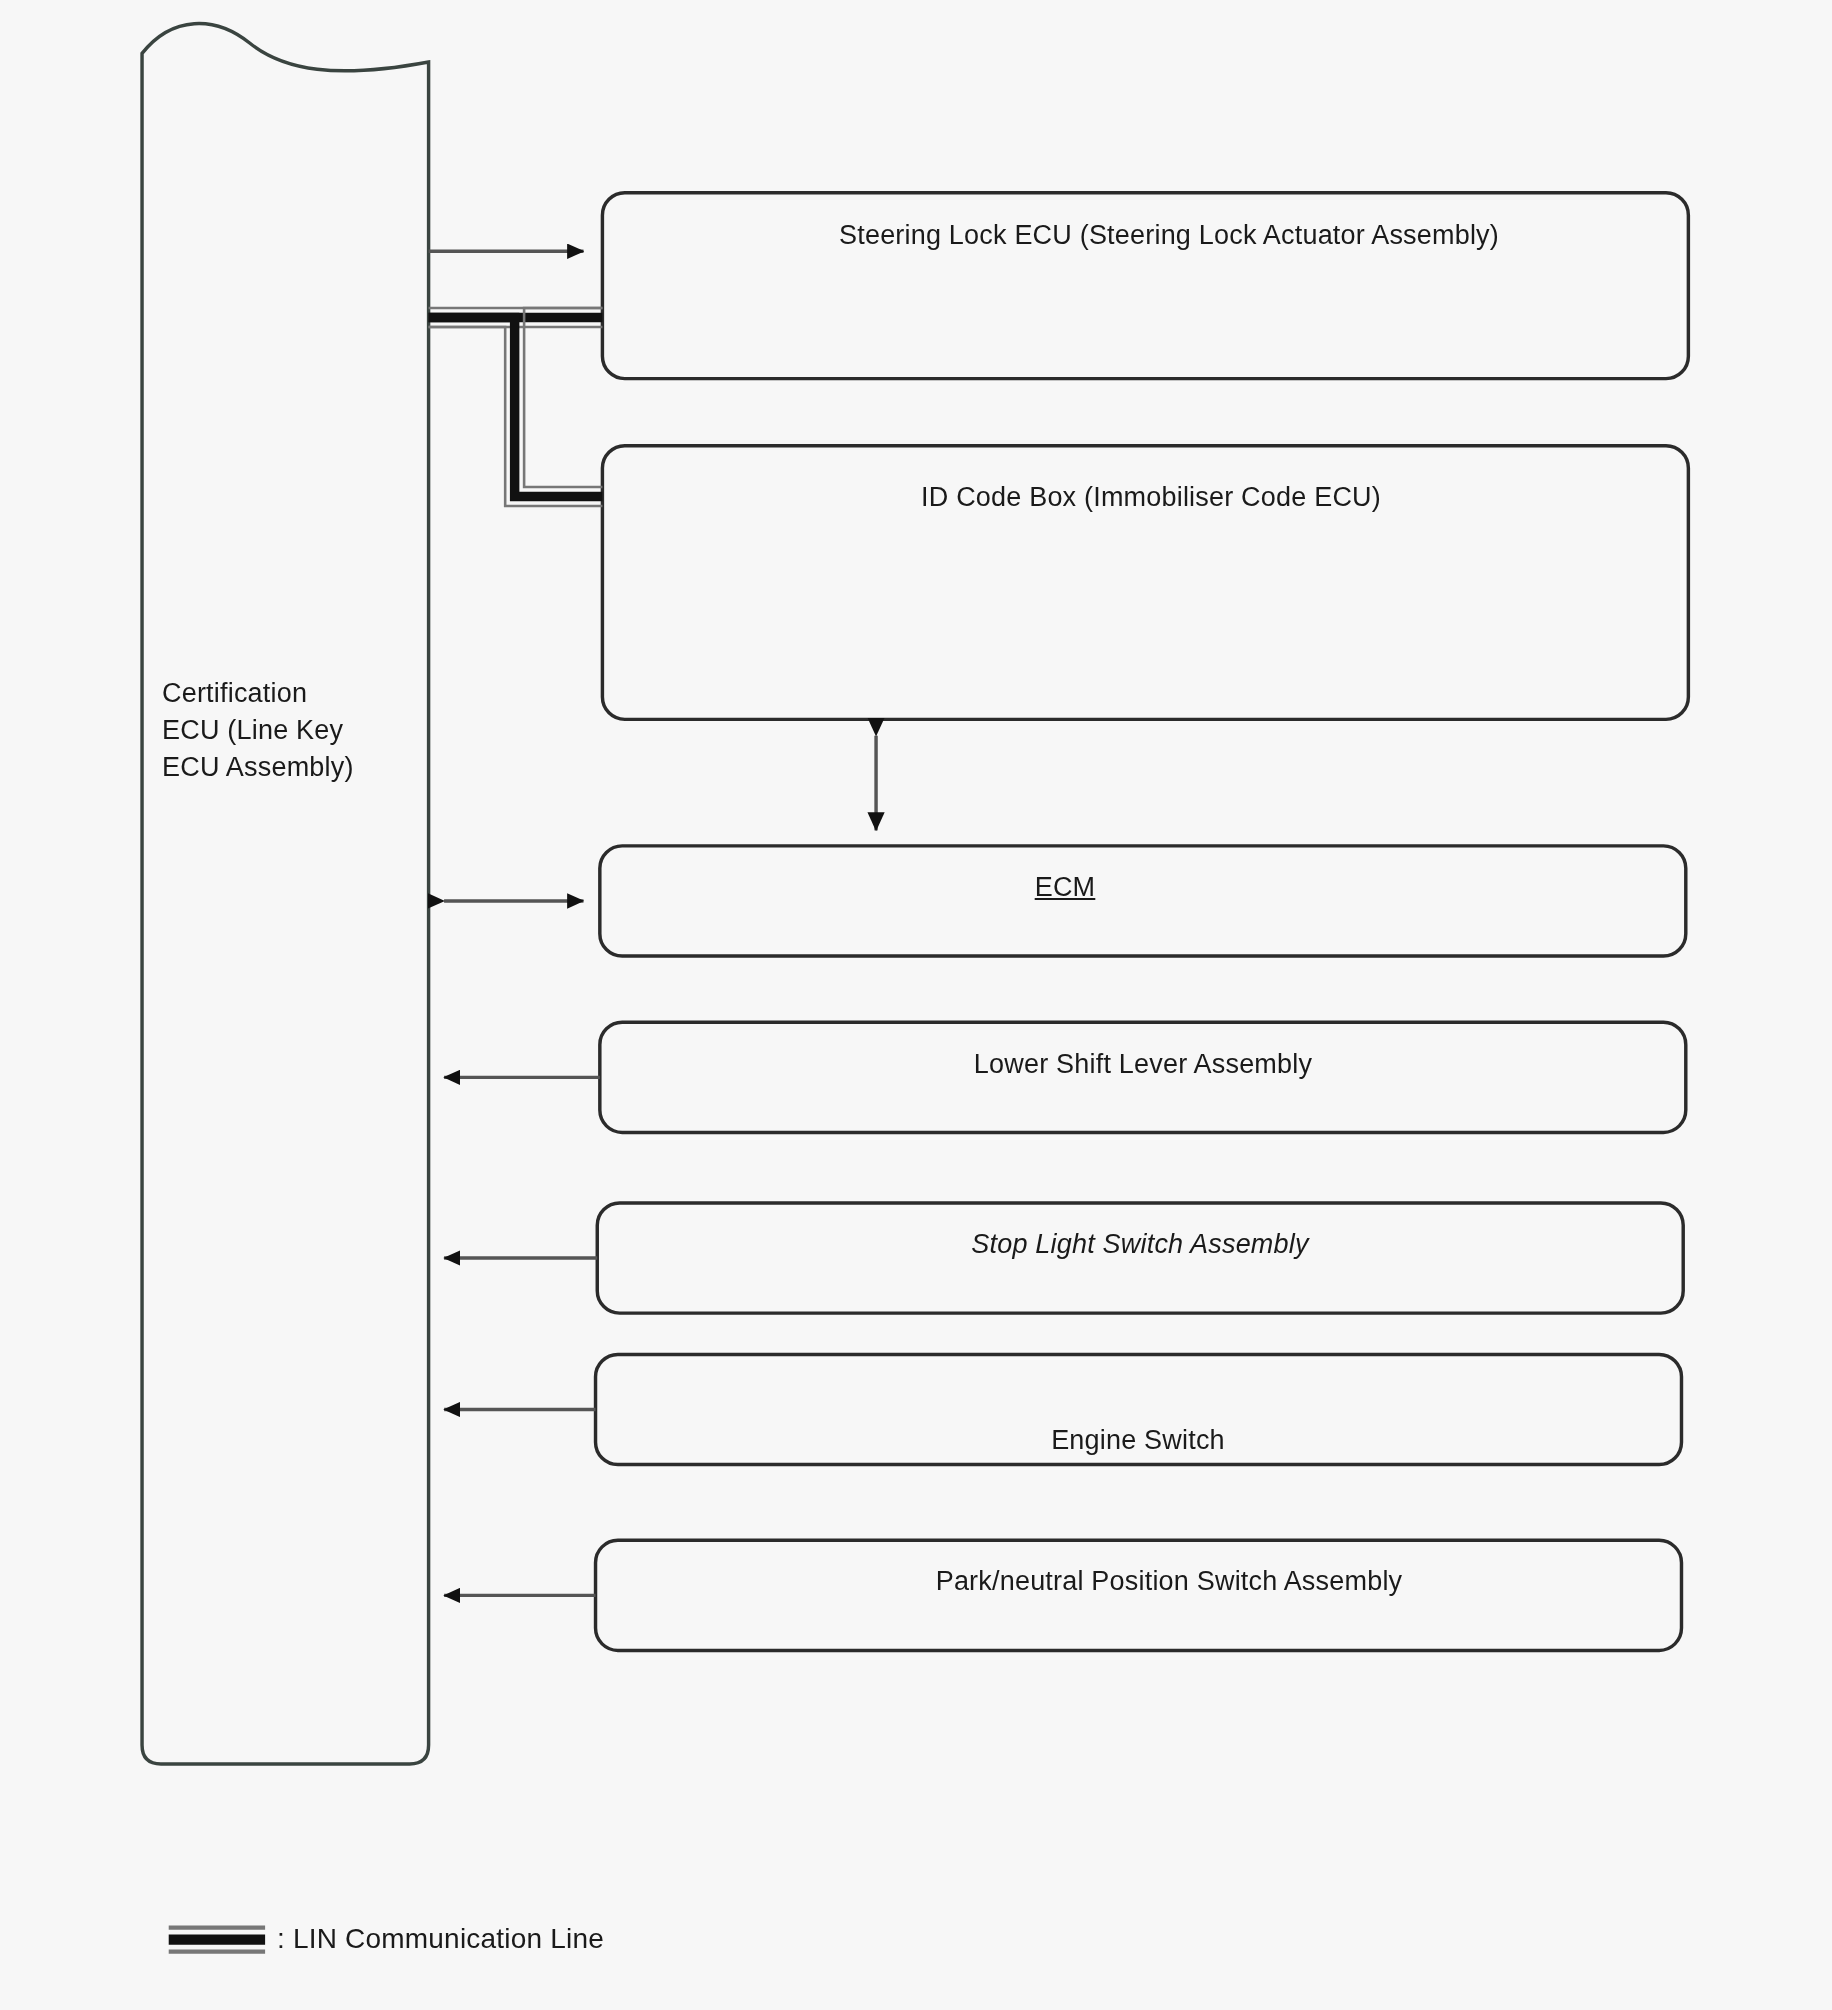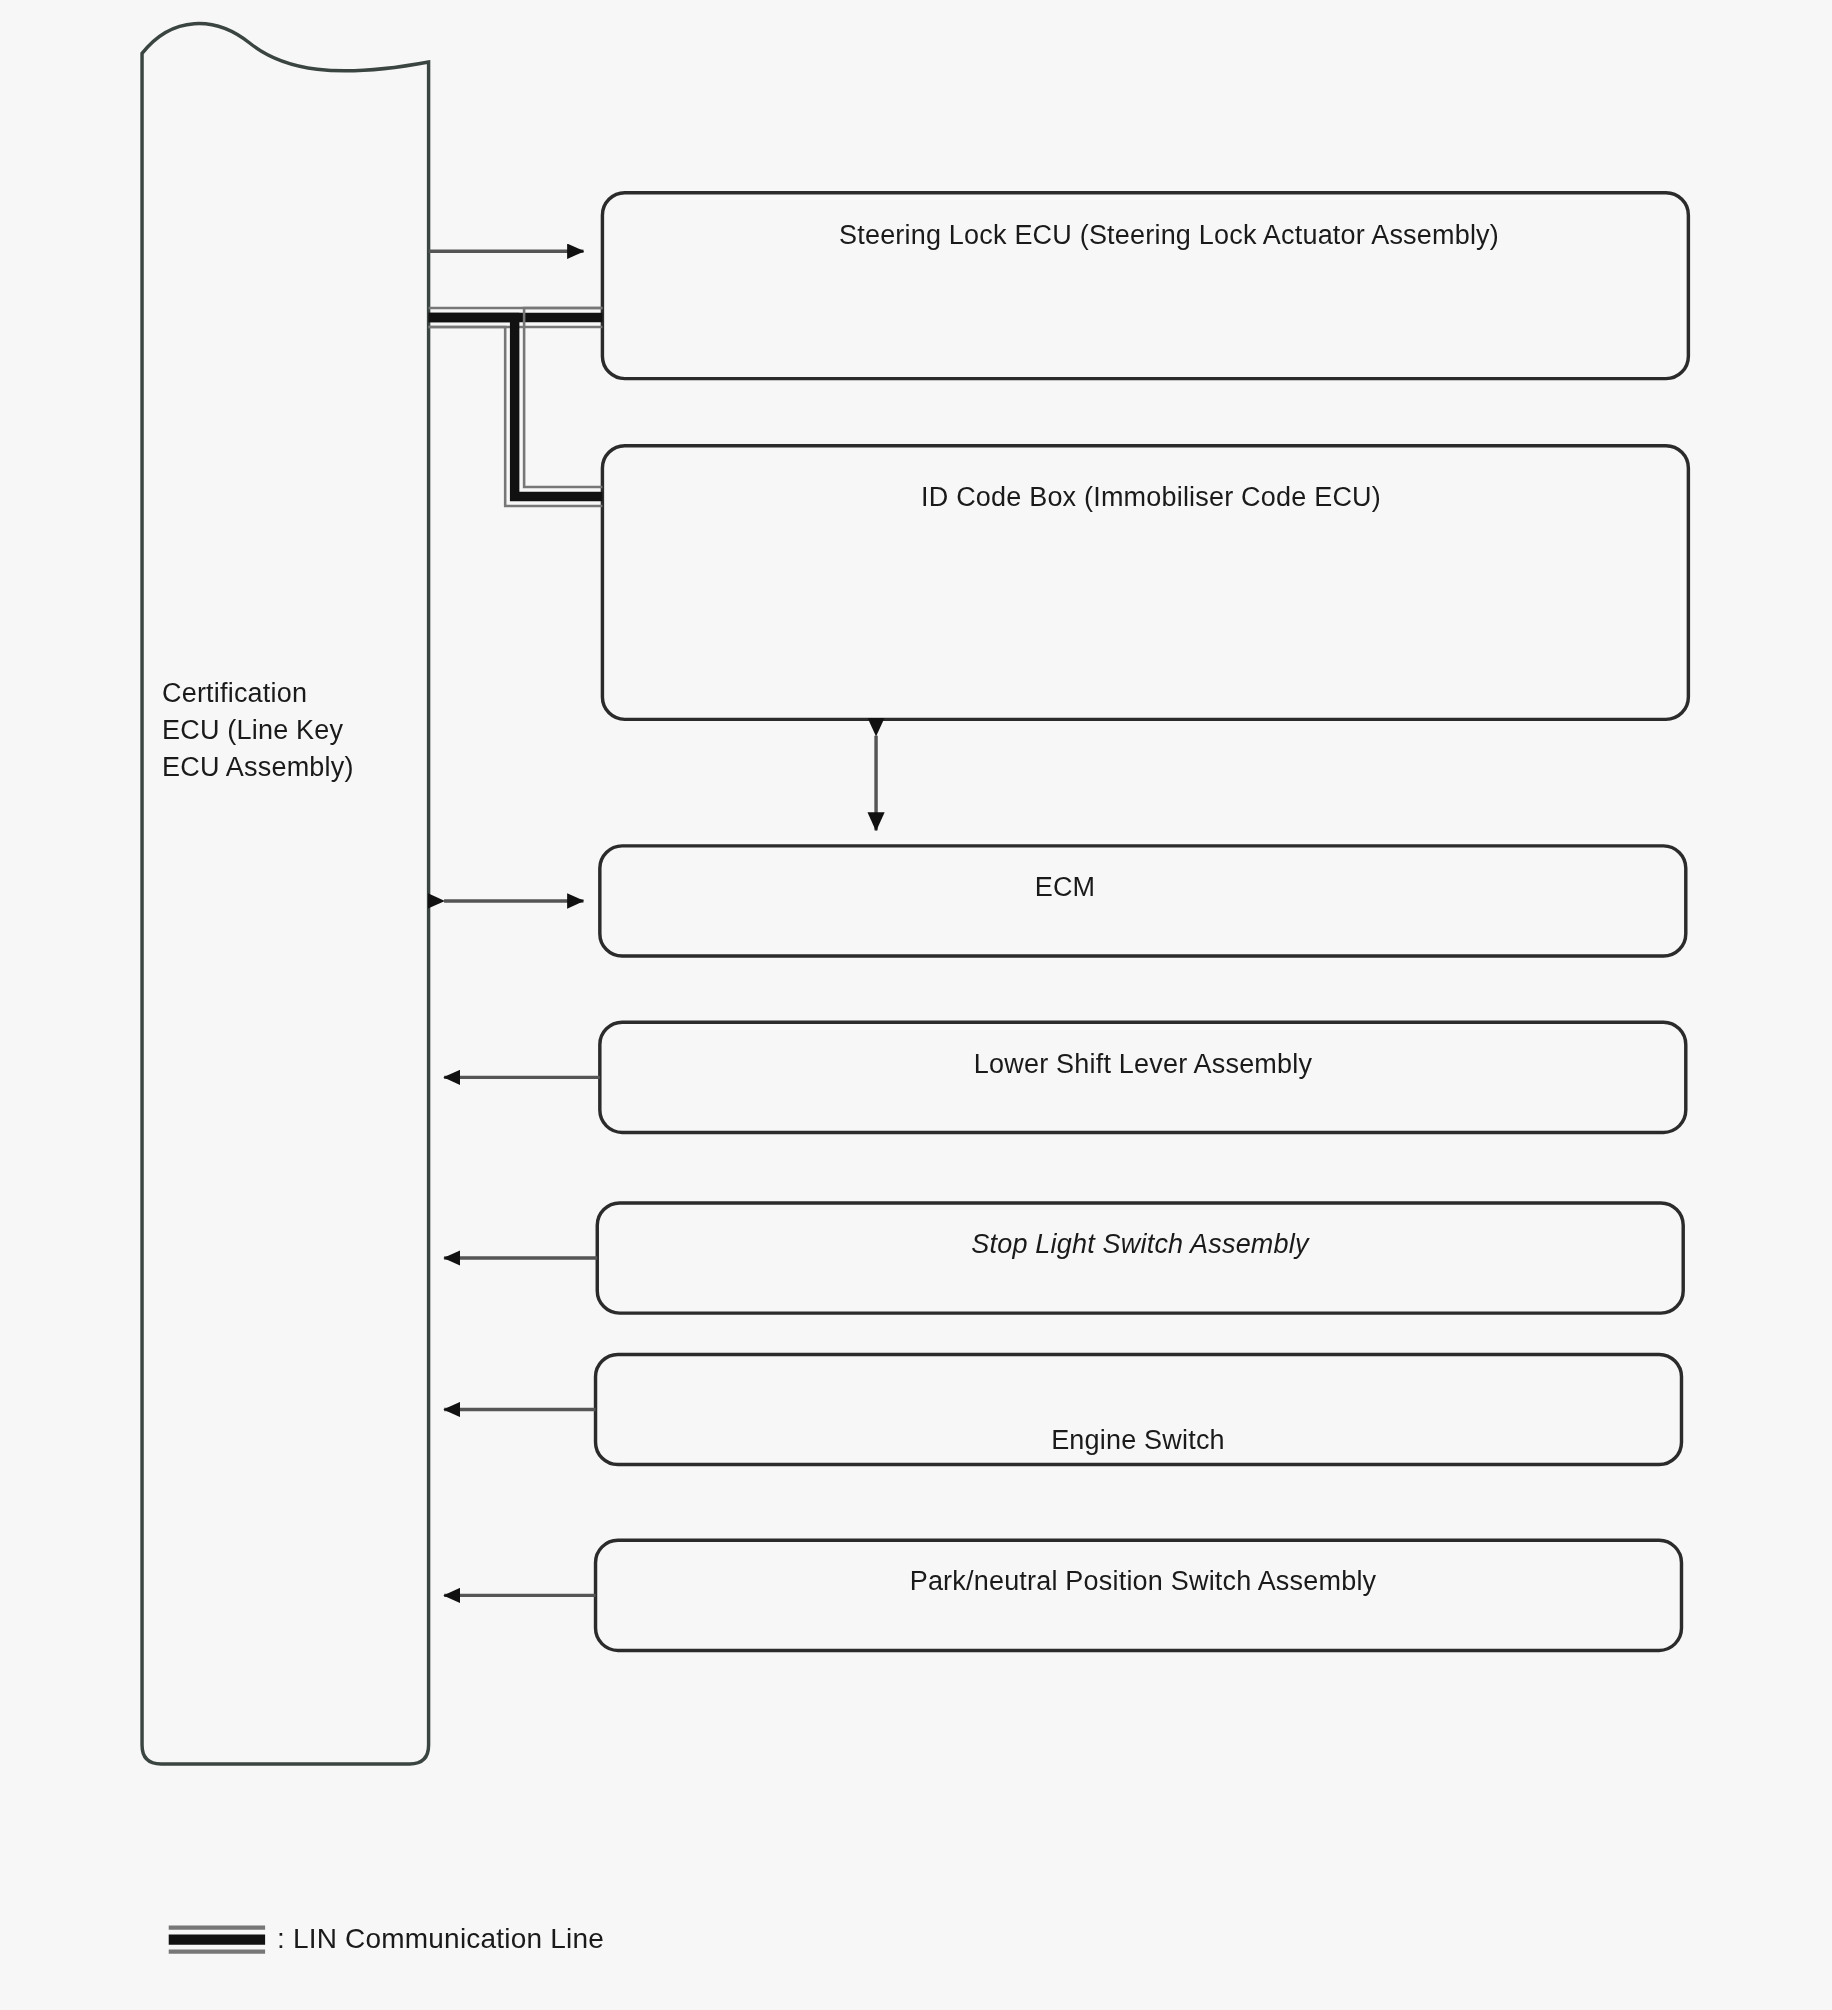--- a/index.html
+++ b/index.html
@@ -138,26 +138,26 @@
   </svg>
 
   <div class="ecu-label" style="left:162px;top:675px;">Certification
 ECU (Line Key
 ECU Assembly)</div>
 
   <div class="node-label" style="left:602px;top:222px;width:1086px;margin-left:24px;">Steering Lock ECU (Steering Lock Actuator Assembly)</div>
 
   <div class="node-label" style="left:608px;top:484px;width:1086px;">ID Code Box (Immobiliser Code ECU)</div>
 
-  <div class="node-label" style="left:600px;top:874px;width:930px;">ECM</div>
+  <div class="node-label" style="left:600px;top:874px;width:930px;text-decoration:underline;">ECM</div>
 
   <div class="node-label" style="left:600px;top:1051px;width:1086px;">Lower Shift Lever Assembly</div>
 
   <div class="node-label" style="left:597px;top:1231px;width:1086px;font-style:italic;">Stop Light Switch Assembly</div>
 
   <div class="node-label" style="left:595px;top:1383px;width:1086px;margin-top:44px;">Engine Switch</div>
 
-  <div class="node-label" style="left:600px;top:1568px;width:1086px;">Park/neutral Position Switch Assembly</div>
+  <div class="node-label" style="left:626px;top:1568px;width:1086px;">Park/neutral Position Switch Assembly</div>
 
   <div class="legend-label" style="left:277px;top:1925px;">: LIN Communication Line</div>
 
 </div>
 
 
 </body></html>

